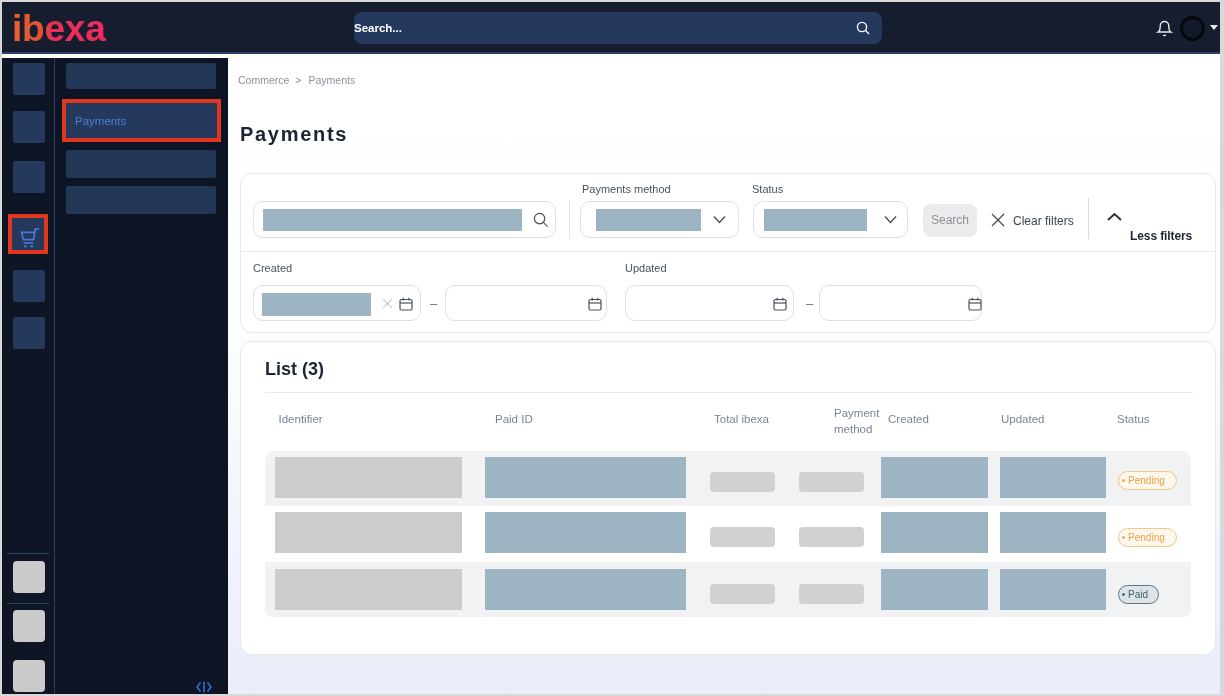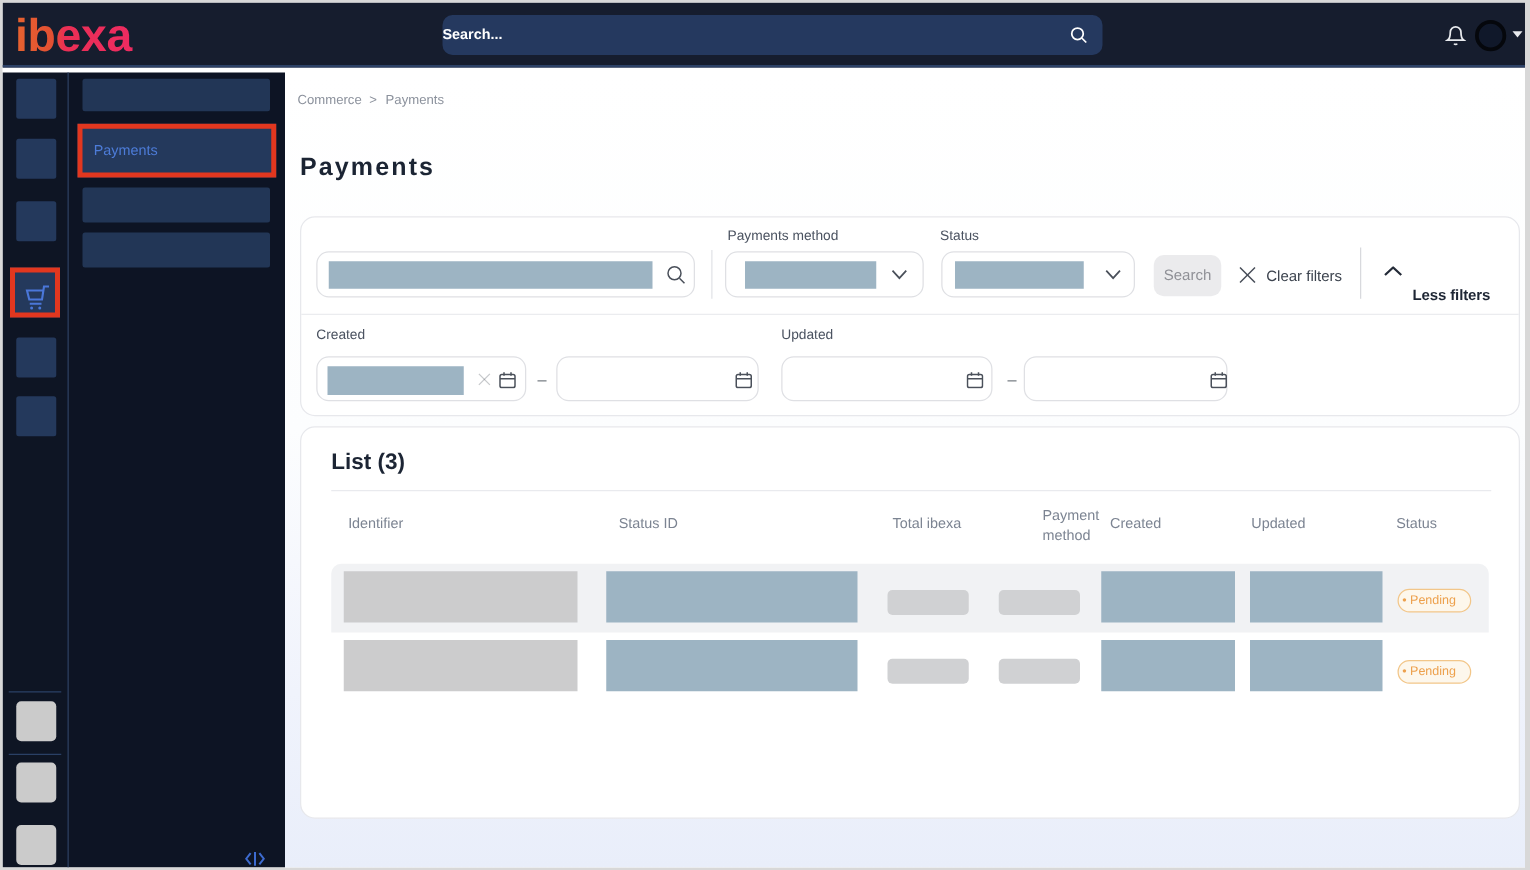--- a/index.html
+++ b/index.html
@@ -205,21 +205,21 @@
           <line x1="4.2" y1="0.8" x2="4.2" y2="3.6"></line>
             <line x1="9.8" y1="0.8" x2="9.8" y2="3.6"></line>
         </svg>
       </div>
     </div>
     <div class="card" id="lcard">
       <div style="position:absolute; left:24px; top:17px; font-size:18px; font-weight:bold; color:#1c2534;">List (3)</div>
       <div class="hdiv" style="left:24px; top:50px; width:928px; background:#e9eaee;"></div>
 
       <div class="thead" style="left:37.5px; top:71px;">Identifier</div>
-      <div class="thead" style="left:254px; top:71.3px;">Status ID</div>
+      <div class="thead" style="left:254px; top:71.3px;">Paid ID</div>
       <div class="thead" style="left:473px; top:71.3px;">Total ibexa</div>
       <div class="thead" style="left:556px; top:62.7px; line-height:16px;margin-left:37px;">Payment<br>method</div>
       <div class="thead" style="left:647px; top:71.3px;">Created</div>
       <div class="thead" style="left:760px; top:71.3px;">Updated</div>
       <div class="thead" style="left:876px; top:71.3px;">Status</div>
 
       <div class="row odd" style="top:109px; border-radius:8px 8px 0 0;">
         <div class="grayblk" style="left:9.5px; top:6px; width:187px; height:41px;"></div>
         <div class="blk" style="left:220px; top:6px; width:201px; height:41px;"></div>
         <div class="grayblk" style="left:445px; top:21px; width:65px; height:20px; border-radius:4px; background:#d0d1d3;"></div>
@@ -230,16 +230,25 @@
       </div>
       <div class="row" style="top:164.3px;">
         <div class="grayblk" style="left:9.5px; top:6px; width:187px; height:41px;"></div>
         <div class="blk" style="left:220px; top:6px; width:201px; height:41px;"></div>
         <div class="grayblk" style="left:445px; top:21px; width:65px; height:20px; border-radius:4px; background:#d0d1d3;"></div>
         <div class="grayblk" style="left:534px; top:21px; width:65px; height:20px; border-radius:4px; background:#d0d1d3;"></div>
         <div class="blk" style="left:616px; top:6px; width:107px; height:41px;"></div>
         <div class="blk" style="left:735px; top:6px; width:106px; height:41px;"></div>
         <div class="pill pending" style="top:22px;">&nbsp;• Pending</div>
       </div>
+      <div class="row odd" style="top:219.6px; height:55.4px; border-radius:0 0 8px 8px;">
+        <div class="grayblk" style="left:9.5px; top:7px; width:187px; height:41px;"></div>
+        <div class="blk" style="left:220px; top:7px; width:201px; height:41px;"></div>
+        <div class="grayblk" style="left:445px; top:22px; width:65px; height:20px; border-radius:4px; background:#d0d1d3;"></div>
+        <div class="grayblk" style="left:534px; top:22px; width:65px; height:20px; border-radius:4px; background:#d0d1d3;"></div>
+        <div class="blk" style="left:616px; top:7px; width:107px; height:41px;"></div>
+        <div class="blk" style="left:735px; top:7px; width:106px; height:41px;"></div>
+        <div class="pill paid" style="top:23px;">&nbsp;• Paid</div>
+      </div>
     </div>
   </div>
 
 </div>
 
 </body></html>

